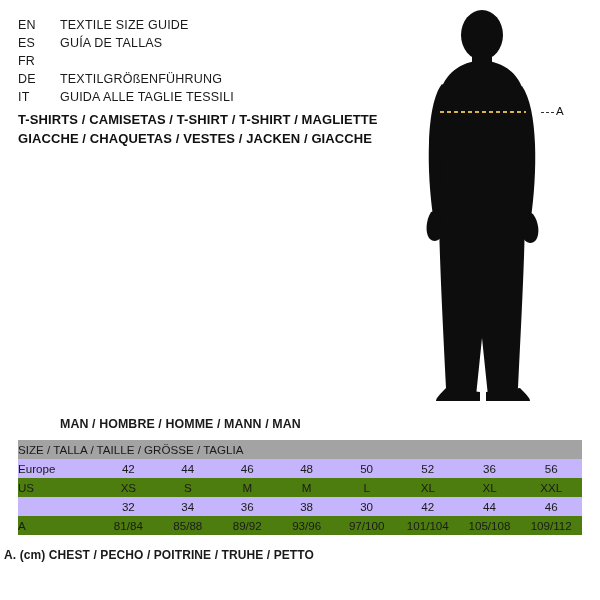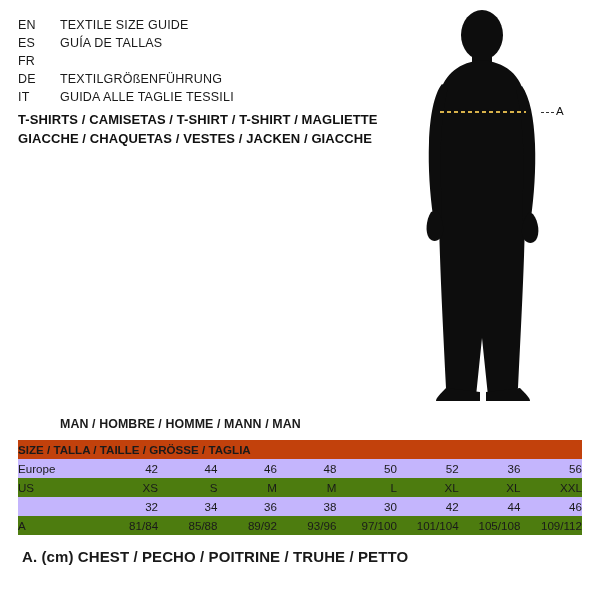--- a/index.html
+++ b/index.html
@@ -105,36 +105,36 @@
     width: 564px;
     border-collapse: collapse;
     font-size: 11.6px;
   }
   table.sizes td {
     height: 19px;
     padding: 0 0 0 0;
     vertical-align: middle;
     color: #1a1a1a;
   }
-  tr.r-dark td { background: #c2410c; font-weight: bold; }
+  tr.r-dark td { background: #a3a3a3; }
   tr.r-light td { background: #c4b5fd; }
   tr.r-mid td { background: #4d7c0f; }
   td.c-label {
     padding-left: 4px;
     width: 90px;
   }
   td.c-val {
     width: 66px;
-    text-align: right;
+    text-align: center;
   }
   .foot-note {
     position: absolute;
-    left: 22px;
+    left: 4px;
     top: 548px;
-    font-size: 15px;
+    font-size: 12px;
     font-weight: bold;
     letter-spacing: 0.1px;
     white-space: nowrap;
   }
 </style>
 </head>
 <body>
 
 <div class="page">
 

